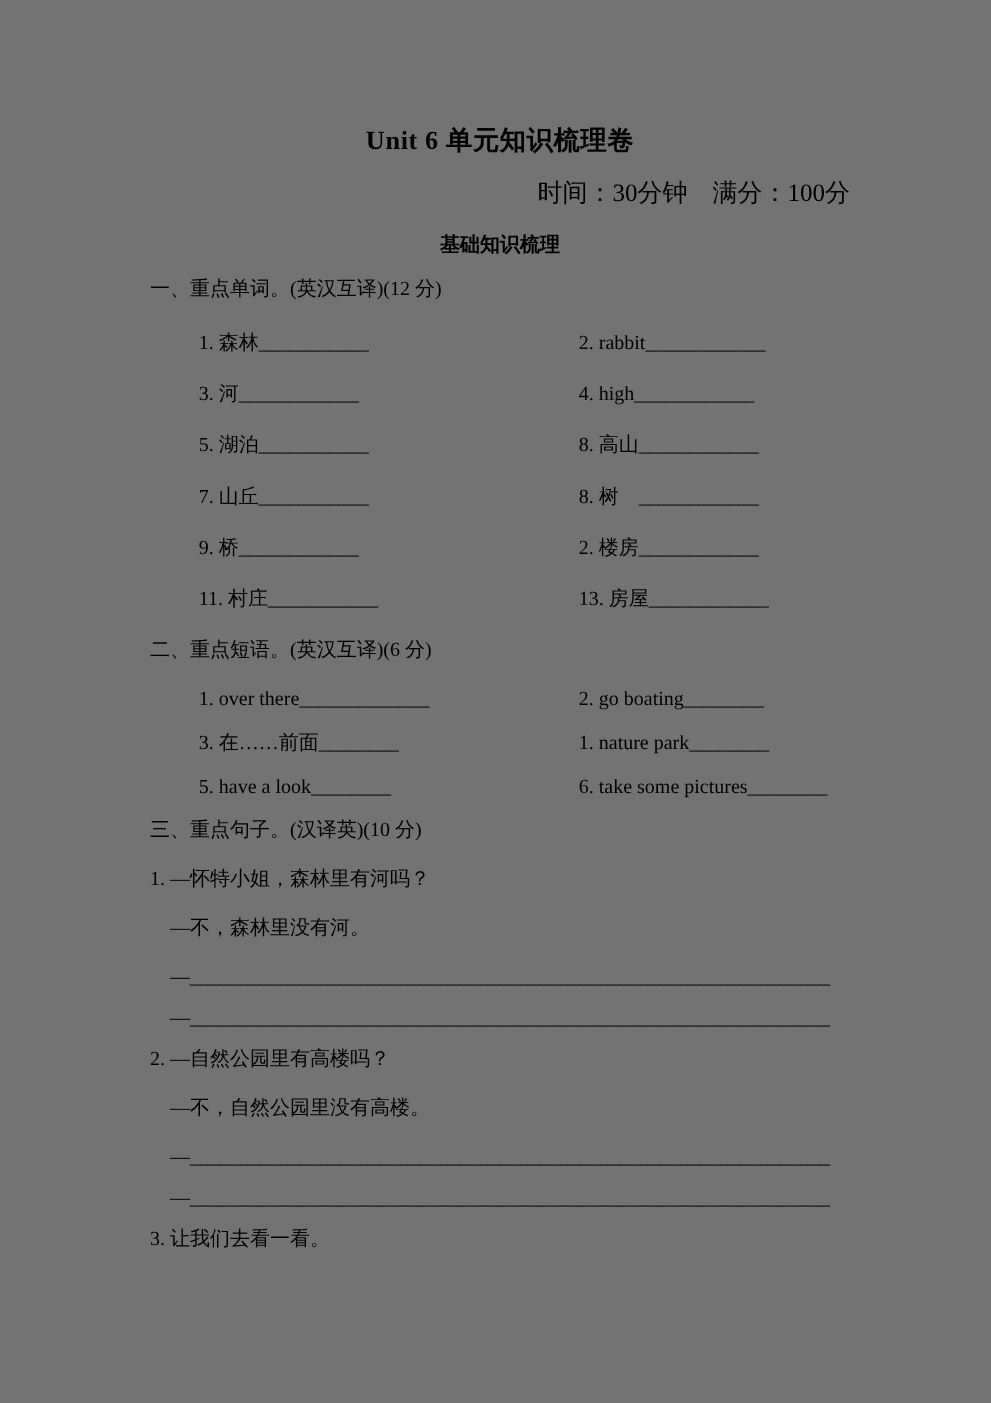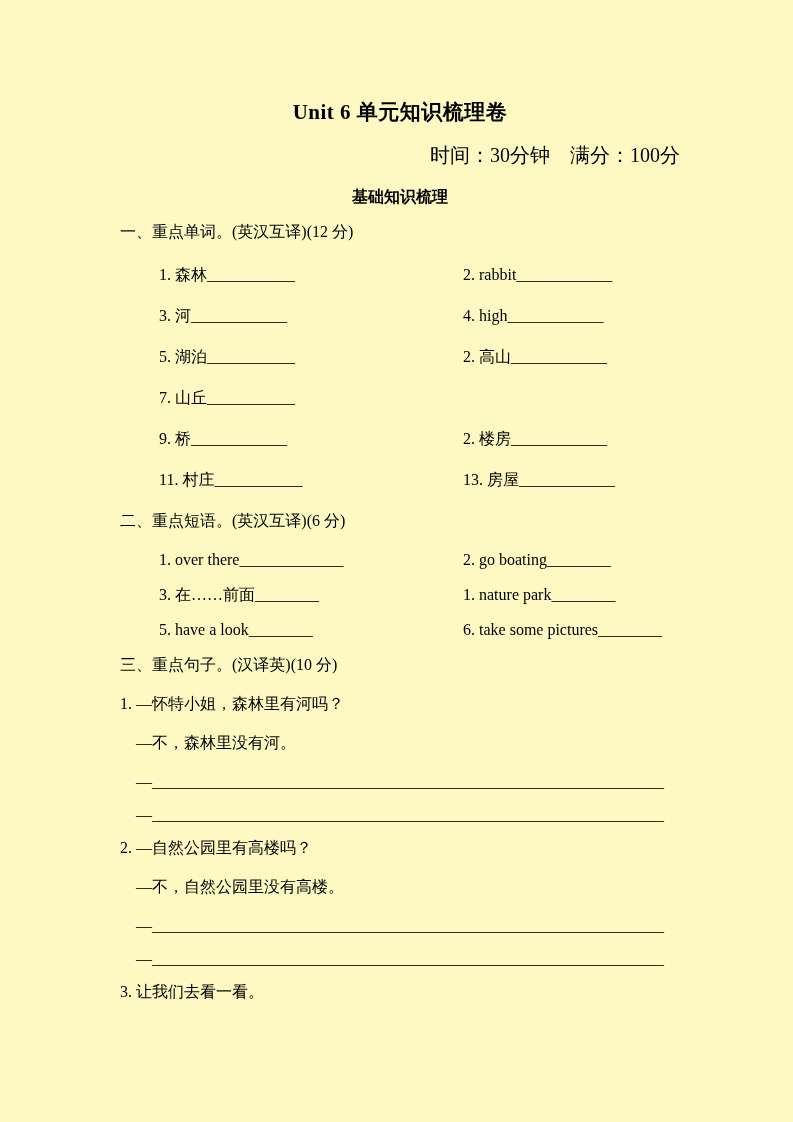--- a/index.html
+++ b/index.html
@@ -8,21 +8,21 @@
     background: #ffffff;
     color: #000000;
     font-family: "Liberation Serif", "DejaVu Serif", serif;
   }
   .page {
     position: relative;
     width: 793px;
     height: 1122px;
     box-sizing: border-box;
     padding: 98px 113px 40px 120px;
-    background: #fef9c3;
+    background: #737373;
     overflow: hidden;
   }
   .title {
     margin: 0 0 20px 0;
     text-align: center;
     font-size: 21px;
     font-weight: bold;
     letter-spacing: 0.5px;
   }
   .meta {
@@ -98,24 +98,25 @@
     <div class="pair-row">
       <div class="cell left">1. 森林___________</div>
       <div class="cell right">2. rabbit____________</div>
     </div>
     <div class="pair-row">
       <div class="cell left">3. 河____________</div>
       <div class="cell right">4. high____________</div>
     </div>
     <div class="pair-row">
       <div class="cell left">5. 湖泊___________</div>
-      <div class="cell right">2. 高山____________</div>
+      <div class="cell right">8. 高山____________</div>
     </div>
     <div class="pair-row">
       <div class="cell left">7. 山丘___________</div>
+      <div class="cell right">8. 树　____________</div>
     </div>
     <div class="pair-row">
       <div class="cell left">9. 桥____________</div>
       <div class="cell right">2. 楼房____________</div>
     </div>
     <div class="pair-row">
       <div class="cell left">11. 村庄___________</div>
       <div class="cell right">13. 房屋____________</div>
     </div>
   </div>

